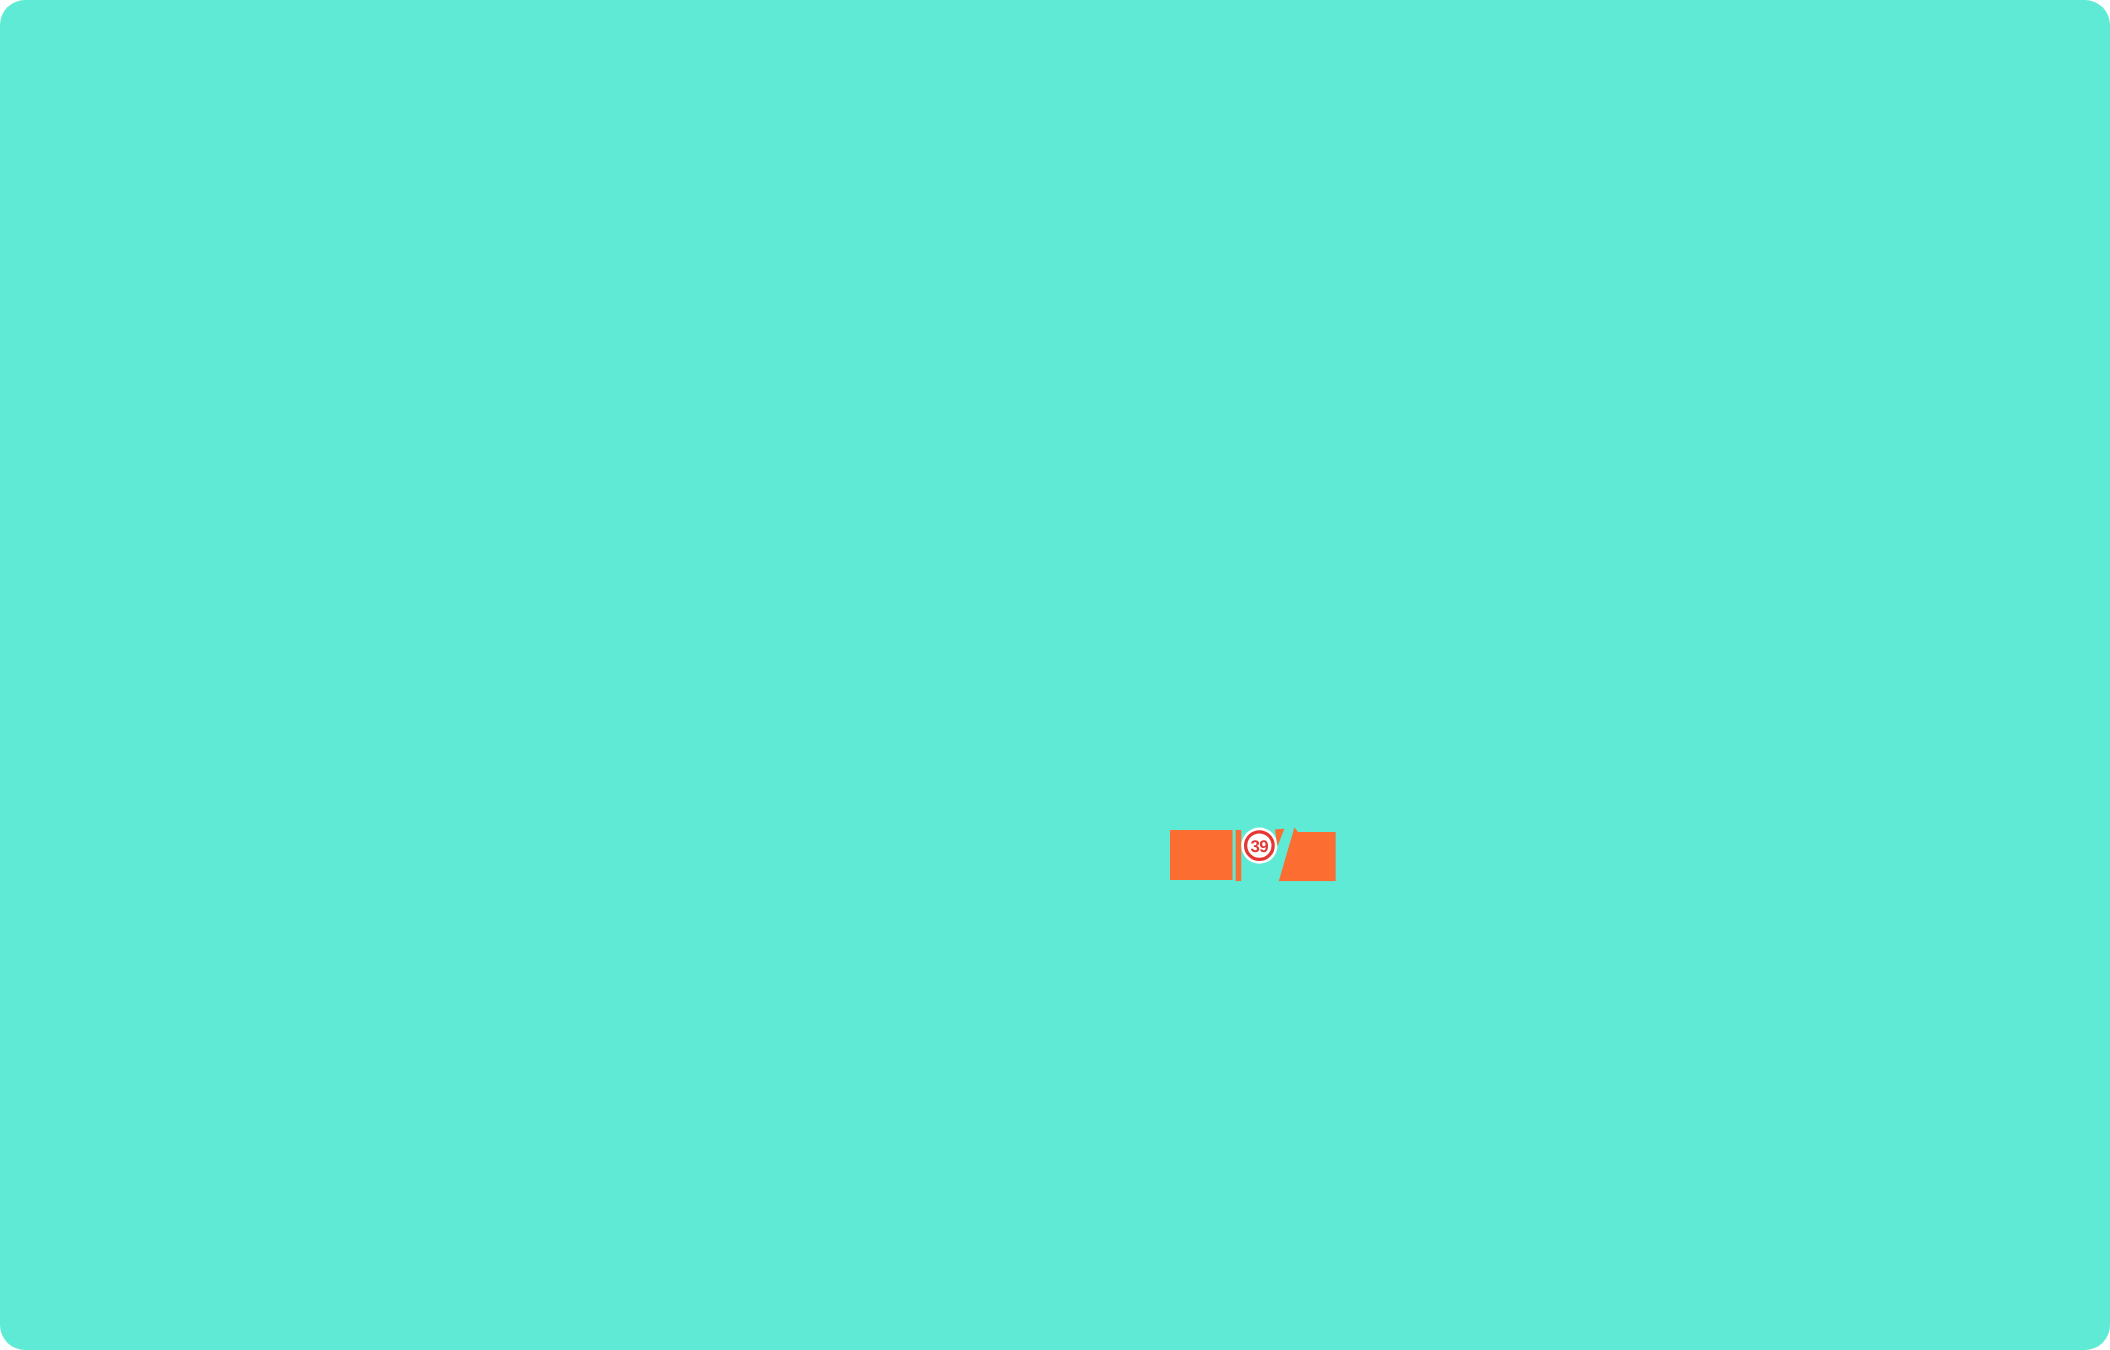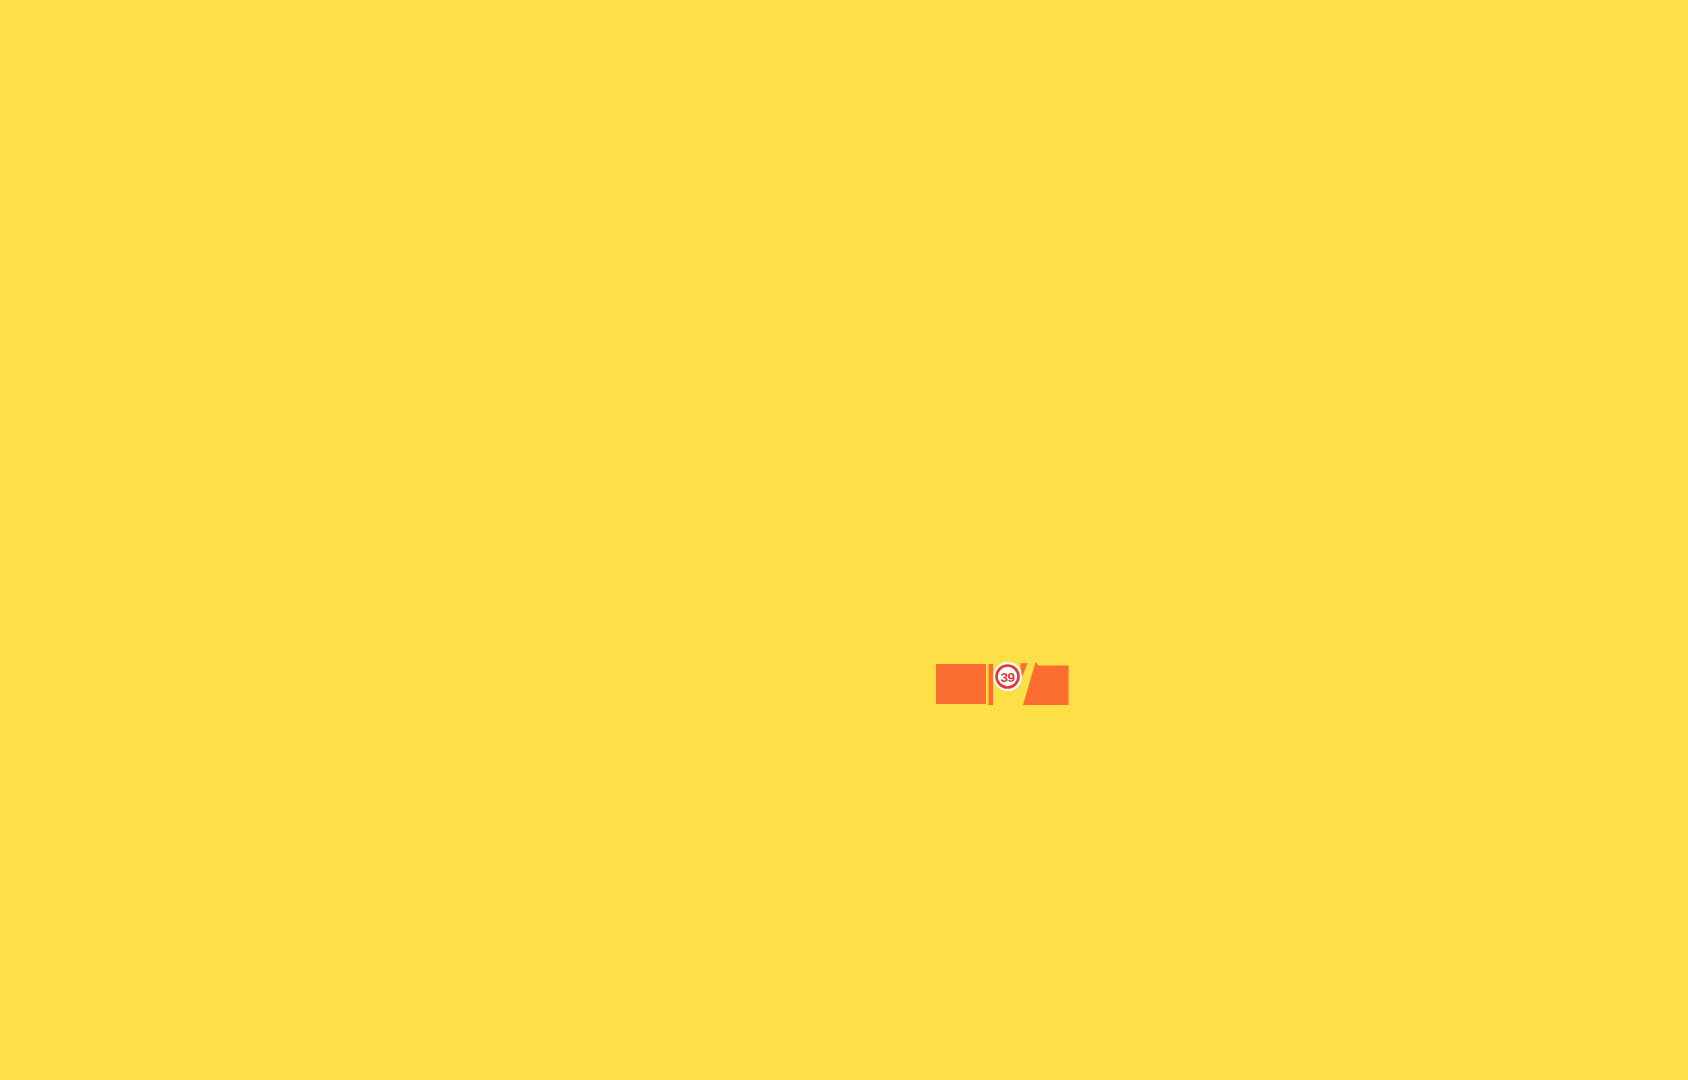--- a/index.html
+++ b/index.html
@@ -8,21 +8,22 @@
     background: #FFFFFF;
     width: 1688px;
     height: 1080px;
     overflow: hidden;
     font-family: "Liberation Sans", sans-serif;
   }
   .page {
     position: relative;
     width: 1688px;
     height: 1080px;
-    background: #fde047;
+    background: #5eead4;
+    border-radius: 20px;
   }
   .logo {
     position: absolute;
     left: 936px;
     top: 661px;
     width: 133px;
     height: 44px;
   }
   .logo svg {
     display: block;

